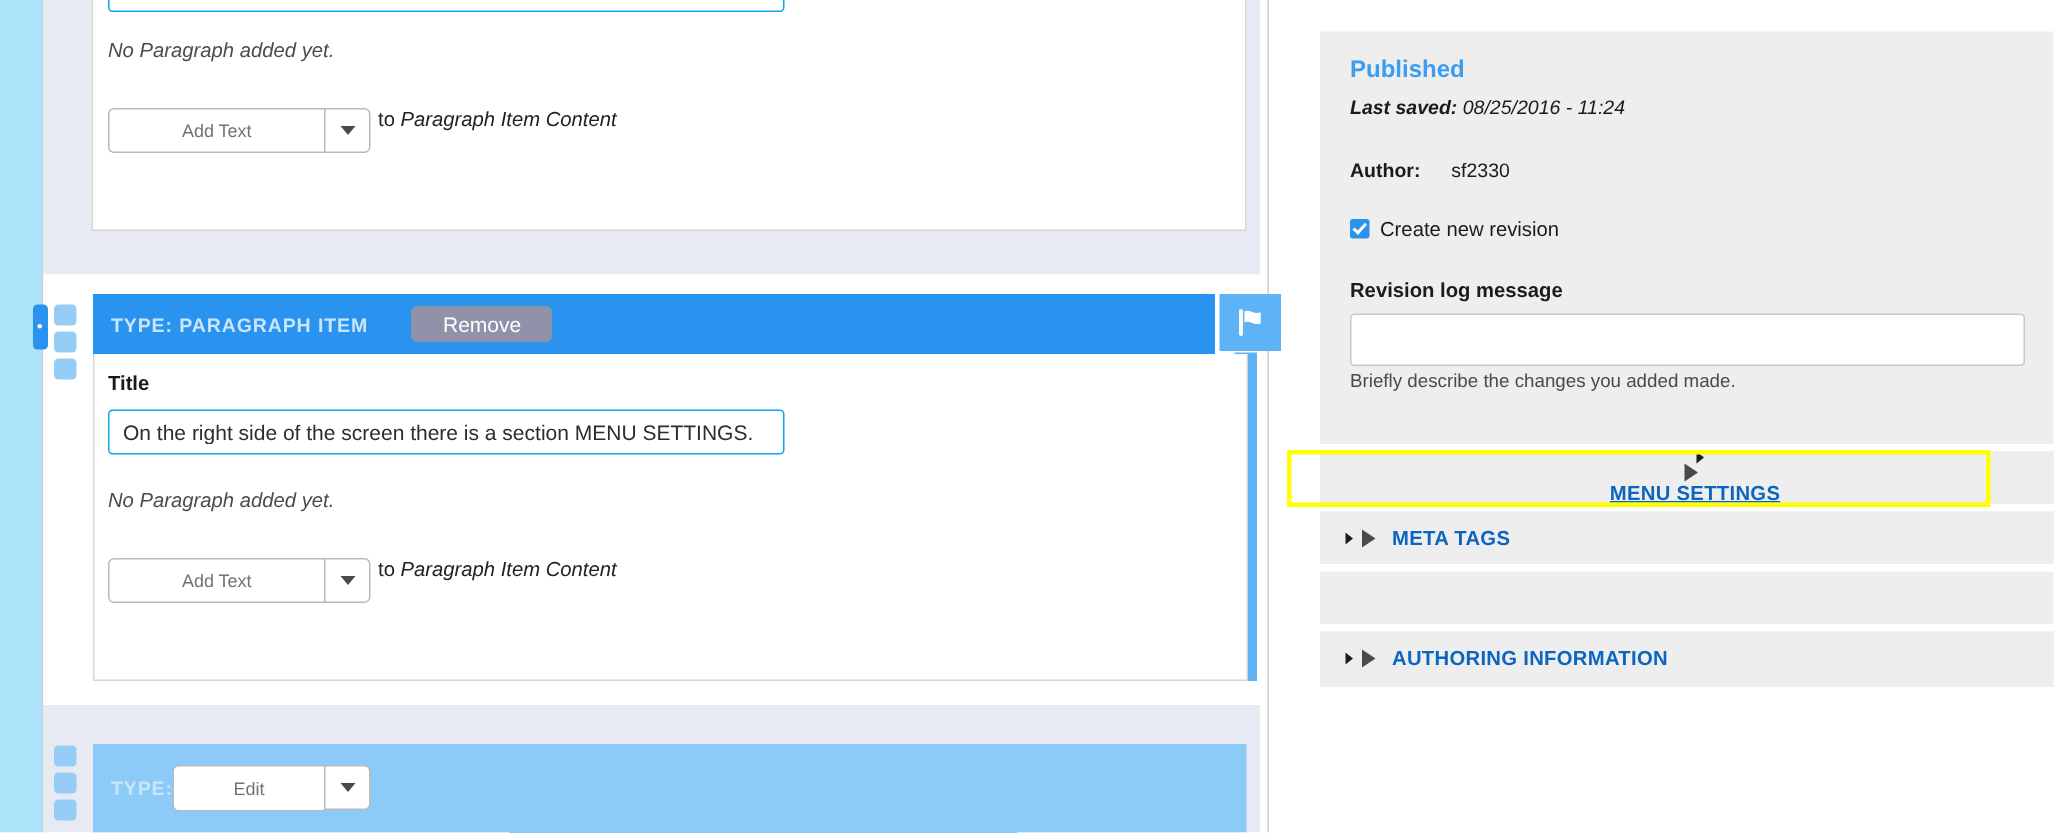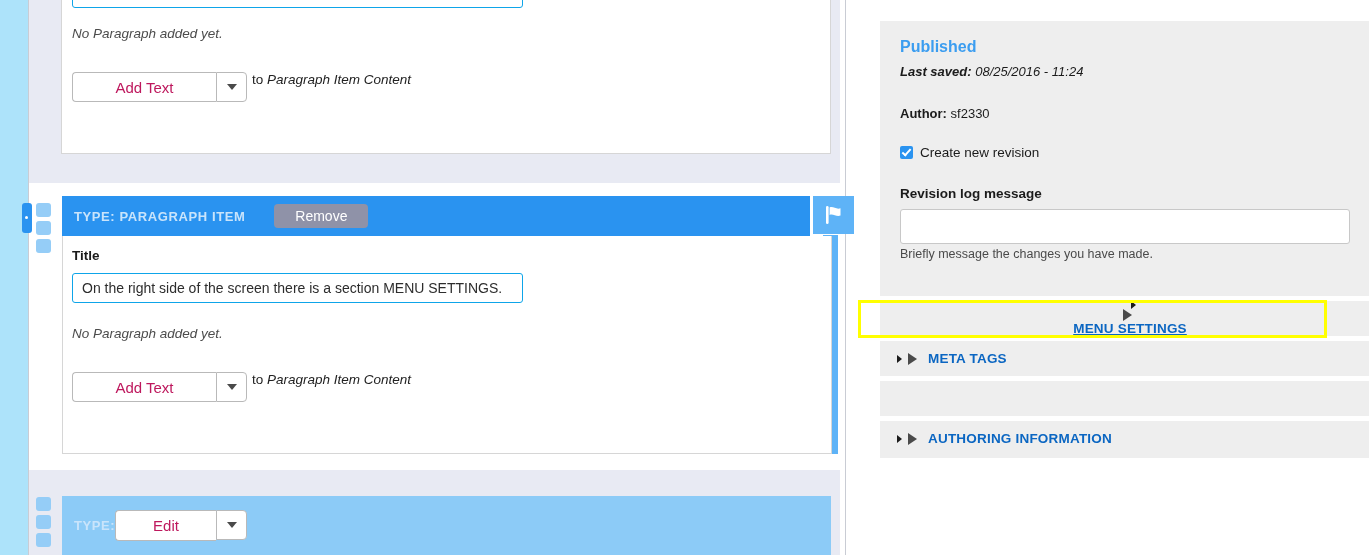--- a/index.html
+++ b/index.html
@@ -72,21 +72,21 @@
   .lbl-noparagraph-b { position: absolute; left: 72px; top: 326px; }
 
   
   .splitbtn { position: absolute; display: flex; align-items: stretch; }
   .splitbtn .mainbtn {
     width: 143px; height: 28px;
     border: 1px solid #b9b9b9;
     border-right: none;
     border-radius: 4px 0 0 4px;
     background: #ffffff;
-    font-size: 15px; color: #be185d;
+    font-size: 12px; color: #737373;
     display: flex; align-items: center; justify-content: center;
     font-family: "Liberation Sans", sans-serif;
     cursor: pointer;
     text-align: right;
   }
   .splitbtn .arrowbtn {
     width: 29px; height: 28px;
     border: 1px solid #b9b9b9;
     border-radius: 0 4px 4px 0;
     background: #ffffff;
@@ -211,21 +211,21 @@
     position: absolute; left: 900px; top: 64px;
     font-size: 13px; color: #1b1b1b;
   }
   .sb-lastsaved b { font-style: italic; }
   .sb-lastsaved span { font-style: italic; }
   .sb-author {
     position: absolute; left: 900px; top: 106px;
     font-size: 13px; color: #1b1b1b;
   }
   .sb-author b { font-weight: bold; }
-  .sb-author span { font-weight: normal; }
+  .sb-author span { font-weight: normal; margin-left: 17px; }
 
   .sb-checkrow {
     position: absolute; left: 900px; top: 145px;
     display: flex; align-items: center; gap: 7px;
     font-size: 13.5px; color: #1b1b1b;
   }
   .cbox {
     width: 13px; height: 13px; border-radius: 2px;
     background: #2a93f0; position: relative; flex: none;
     cursor: pointer;
@@ -394,21 +394,21 @@
     <span>sf2330</span>
   </div>
 
   <div class="sb-checkrow">
     <span class="cbox"></span>
     <span>Create new revision</span>
   </div>
 
   <div class="sb-revlabel">Revision log message</div>
   <textarea class="sb-textarea" placeholder="" style=""></textarea>
-  <div class="sb-help">Briefly message the changes you have made.</div>
+  <div class="sb-help">Briefly describe the changes you added made.</div>
 
   <div class="acc-sep" style="top:296px;"></div>
   <div class="acc" style="top:301px;flex-direction:column;">
     <span class="tri-small"></span>
     <span class="tri-big"></span>
     <span class="acc-label underline">MENU SETTINGS</span>
   </div>
 
   <div class="acc-sep" style="top:336px;"></div>
   <div class="acc" style="top:341px;">

